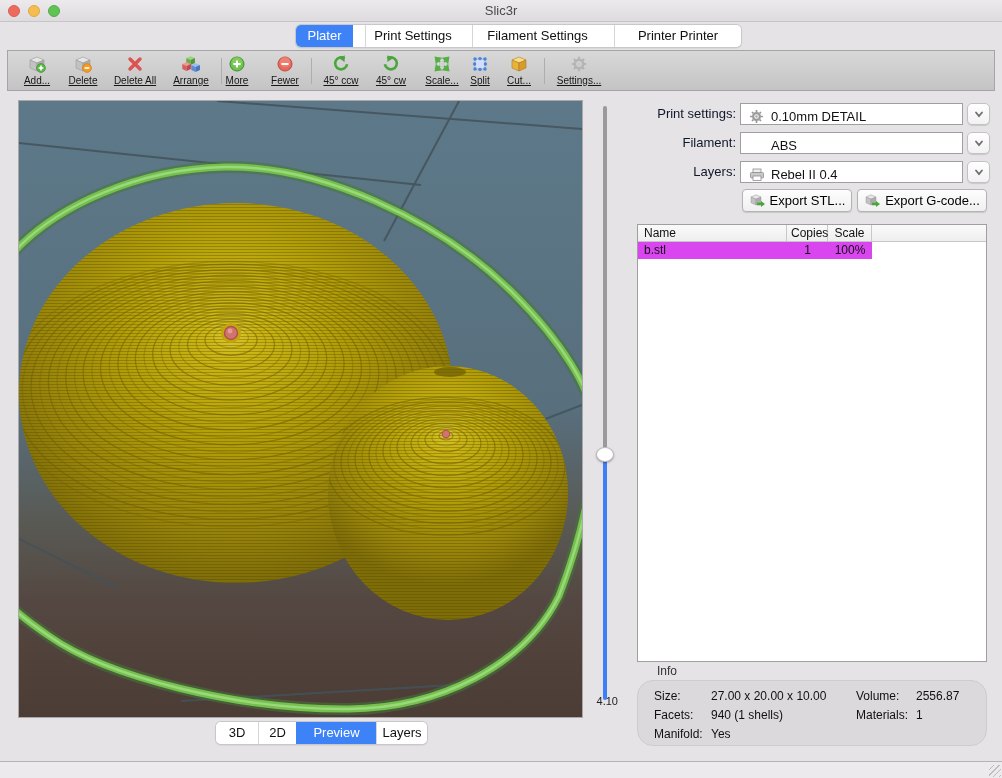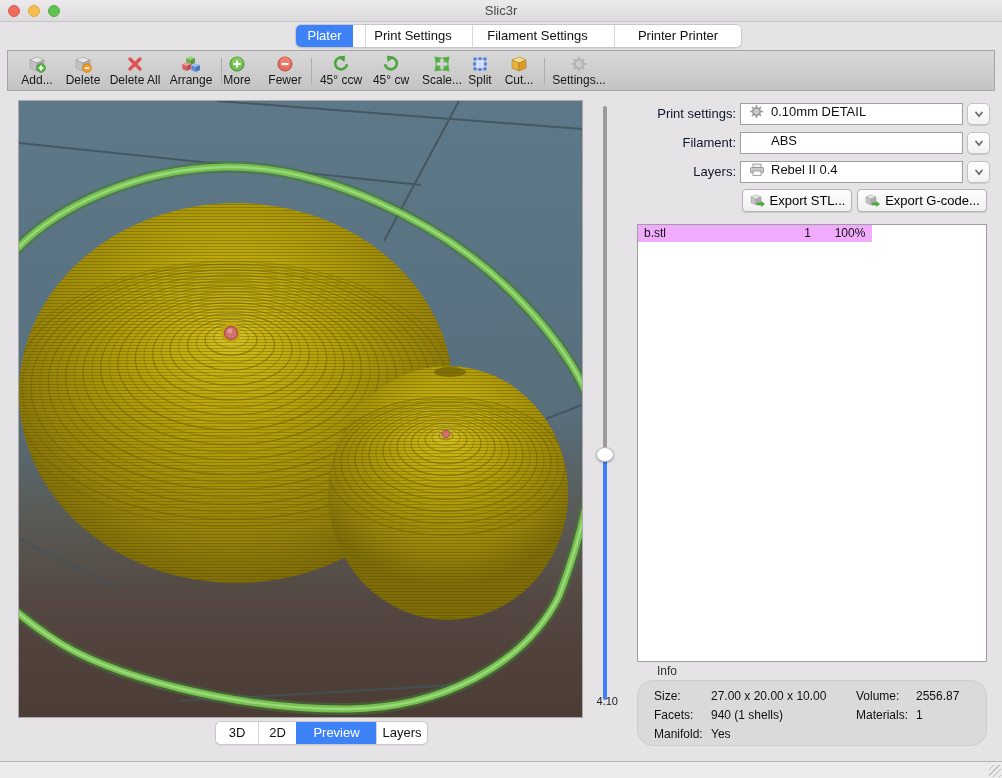--- a/index.html
+++ b/index.html
@@ -21,59 +21,59 @@
     box-shadow:0 0 0 1px #c9c7c9, 0 1px 2px rgba(0,0,0,.18); overflow:hidden; }
   .seg .segbtn { font-size:13px; line-height:22px; text-align:center; color:#111; background:#fff; border-left:1px solid #d6d6d6; cursor:default; }
   .seg .segbtn:first-child { border-left:none; }
   .seg .segbtn.active { background:#3d83f7; color:#fff; border-left-color:#3d83f7; }
   .maintabs { left:296px; top:25px;gap:12px; }
   .viewtabs { left:216px; top:722px; }
 
   
   .toolbar { position:absolute; left:7px; top:50px; width:988px; height:41px;
     background:linear-gradient(#d8d8d8,#c4c4c4); border:1px solid #a5a5a5; }
-  .tb { position:absolute; top:2px; text-align:center; font-size:12px; color:#161616; }
+  .tb { position:absolute; top:2px; text-align:center; font-size:10px; color:#161616;text-decoration:underline; }
   .tb .ic { height:20px; display:flex; align-items:flex-end; justify-content:center; }
   .tb .lbl { line-height:15px; white-space:nowrap; }
   .tbsep { position:absolute; top:7px; width:1px; height:26px; background:#aeaeae; }
 
   
   .viewport { position:absolute; left:18px; top:100px; width:565px; height:618px; border:1px solid #a8a8a8; background:#5d7989; }
   .viewport svg { display:block; }
 
   
   .slider-zone { position:absolute; left:586px; top:100px; width:42px; height:620px; }
   .slider-track-top { position:absolute; left:17px; top:6px; width:4px; height:349px; background:#9a9a9a; border-radius:2px; }
   .slider-track-bot { position:absolute; left:17px; top:355px; width:4px; height:245px; background:#3f7ef8; border-radius:2px; }
   .slider-thumb { position:absolute; left:10px; top:347px; width:18px; height:15px; background:#fff; border:1px solid #bdbdbd;
     border-radius:50%; box-shadow:0 1px 2px rgba(0,0,0,.3); }
   .slider-value { position:absolute; left:0; top:595px; width:32px; text-align:right; font-size:11px; color:#222; }
 
   
   .rp-label { position:absolute; width:106px; text-align:right; font-size:13px; line-height:22px; color:#0f172a; }
   .combo { position:absolute; left:740px; width:223px; height:22px; background:#fff; border:1px solid #9f9f9f;
-    display:flex; align-items:flex-start; font-size:13px; }
+    display:flex; align-items:flex-end; font-size:13px; }
   .combo .cicon { width:15px; margin-left:8px; display:flex; }
   .combo .ctext { margin-left:7px; }
   .dropbtn { position:absolute; left:967px; width:23px; height:22px; background:linear-gradient(#fff,#f2f2f2);
     border:1px solid #c2c2c2; border-radius:5px; display:flex; align-items:center; justify-content:center;
     box-shadow:0 1px 1px rgba(0,0,0,.12); }
   .btn { position:absolute; height:23px; background:linear-gradient(#fdfdfd,#f0f0f0); border:1px solid #b3b3b3;
     border-radius:4px; font-size:13px; display:flex; align-items:center; justify-content:center; gap:5px;
     box-shadow:0 1px 1px rgba(0,0,0,.12); color:#000; }
 
   
   .objtable { position:absolute; left:637px; top:224px; width:350px; height:438px; background:#fff; border:1px solid #9f9f9f; font-size:12px; }
   .thead { display:flex; height:17px; background:linear-gradient(#fafafa,#eee); border-bottom:1px solid #c6c6c6; color:#111; }
   .th { line-height:16px; border-right:1px solid #c9c9c9; padding:0 4px; }
   .th.c-name { width:149px; padding-left:6px; }
   .th.c-copies { width:41px; text-align:center; }
   .th.c-scale { width:44px; text-align:center; }
   .trow { display:flex; height:17px; line-height:17px; }
-  .trow.selected { background:#f0abfc; width:234px; }
+  .trow.selected { background:#d946ef; width:234px; }
   .td.c-name { width:149px; padding-left:6px; }
   .td.c-copies { width:41px; text-align:center; }
   .td.c-scale { width:44px; text-align:center; }
 
   
   .info-title { position:absolute; left:657px; top:664px; font-size:12px; color:#333; }
   .infobox { position:absolute; left:637px; top:680px; width:350px; height:66px; background:#dbd9db; border:1px solid #cecccd; border-radius:16px; font-size:12px; color:#111; }
   .infobox span { position:absolute; white-space:nowrap; }
 
   
@@ -466,20 +466,25 @@
     <path d="M2,4 L7,1.8 L12,4 L7,6.2 Z" fill="#e6e6e6" stroke="#9a9a9a" stroke-width=".5"></path>
     <path d="M2,4 L7,6.2 L7,12 L2,9.8 Z" fill="#c2c2c2" stroke="#9a9a9a" stroke-width=".5"></path>
     <path d="M7,6.2 L12,4 L12,9.8 L7,12 Z" fill="#adadad" stroke="#9a9a9a" stroke-width=".5"></path>
     <path d="M8,11 H12" stroke="#4aa53c" stroke-width="2.6"></path>
       <polygon points="12,8 16,11 12,14" fill="#4aa53c"></polygon>
     </svg>
   <span>Export G-code...</span>
 </div>
 
 <div class="objtable">
+  <div class="thead">
+    <div class="th c-name">Name</div>
+    <div class="th c-copies">Copies</div>
+    <div class="th c-scale">Scale</div>
+  </div>
   <div class="trow selected">
     <div class="td c-name">b.stl</div>
     <div class="td c-copies">1</div>
     <div class="td c-scale">100%</div>
   </div>
 </div>
 
 <div class="info-title">Info</div>
 <div class="infobox">
   <span style="left:16px;top:8px">Size:</span>

